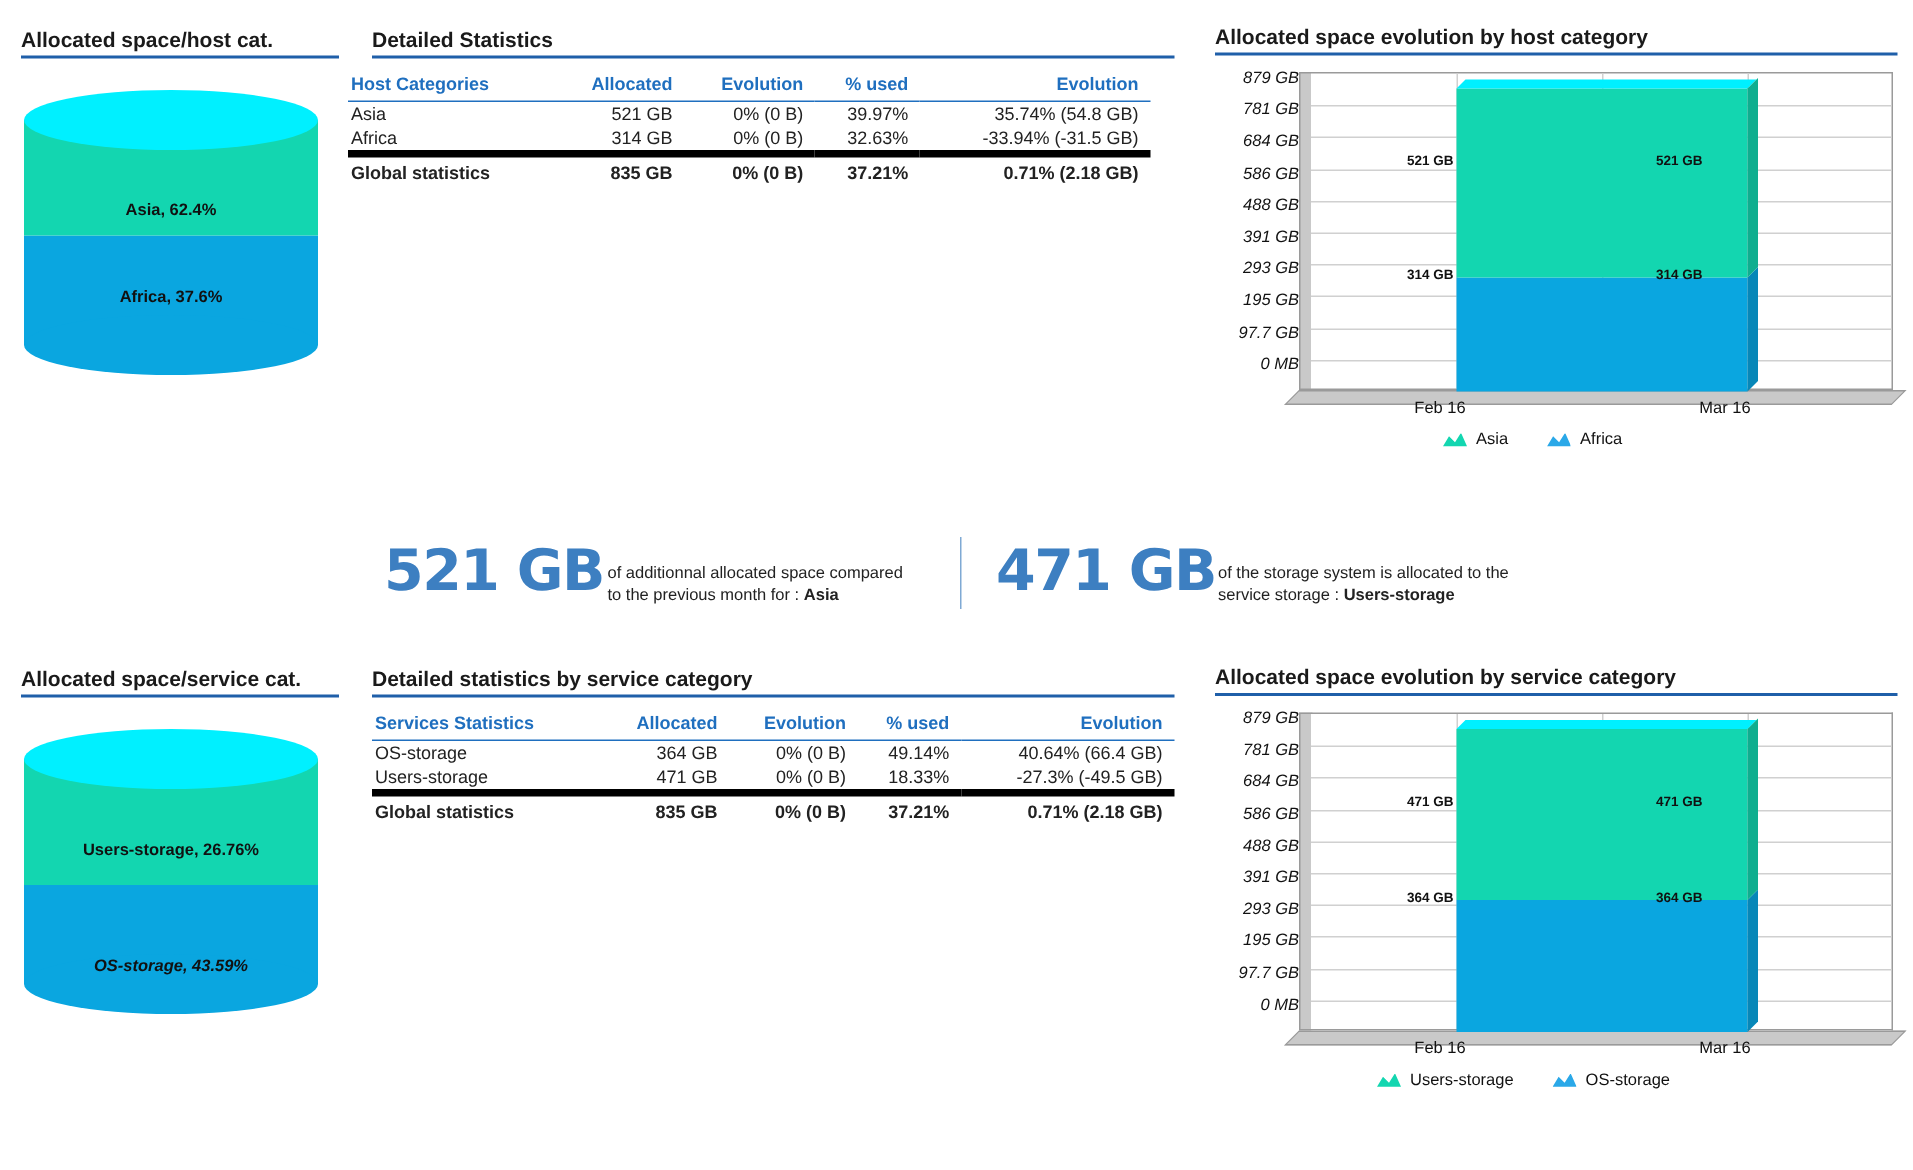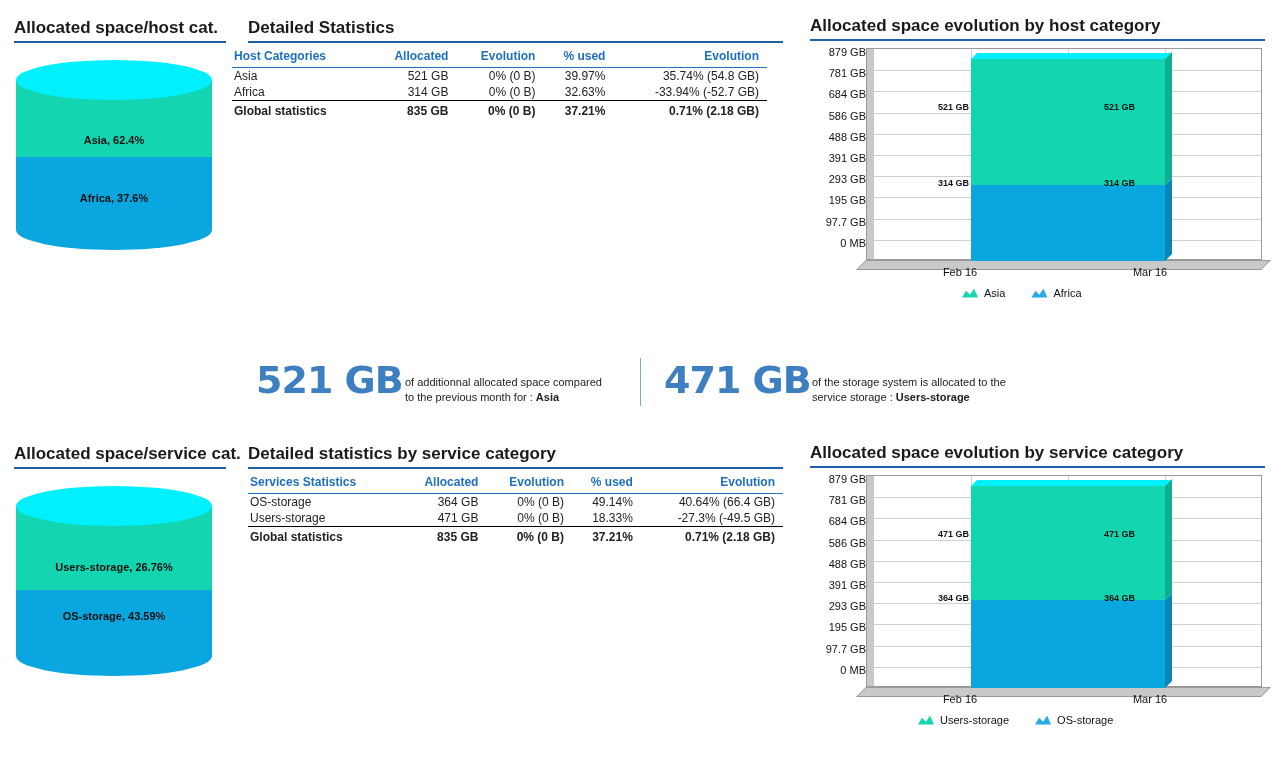--- a/index.html
+++ b/index.html
@@ -7,21 +7,21 @@
     width:1275px;height:780px;
     background:#ffffff;
     font-family:"Liberation Sans", sans-serif;
     color:#222;
     position:relative;
     overflow:hidden;
   }
   .panel{position:absolute;}
 
   .section-title{
-    font-size:17px;font-weight:bold;color:#1a1a1a;
+    font-size:14px;font-weight:bold;color:#1a1a1a;
     padding-bottom:3px;border-bottom:2px solid #1f5fa9;
     white-space:nowrap;
   }
 
   
   .cyl-wrap{position:relative;width:200px;height:190px;}
   .cyl-seg{position:absolute;left:0;width:196px;}
   .cyl-seg .side{position:absolute;left:0;top:0;width:100%;height:100%;}
   .cyl-top{
     position:absolute;left:0;width:196px;height:40px;border-radius:50%;
@@ -39,25 +39,25 @@
   table.stats th{
     color:#1f6fbf;font-weight:bold;font-size:12px;
     padding:3px 8px 4px 2px;border-bottom:1px solid #1f6fbf;
     text-align:right;white-space:nowrap;
   }
   table.stats th.first{text-align:left;padding-left:2px;}
   table.stats td{
     padding:1px 8px 1px 2px;text-align:right;white-space:nowrap;color:#222;
   }
   table.stats td.first{text-align:left;}
-  table.stats tr.total td{font-weight:bold;border-top:1px solid #000000;padding-top:3px;}
+  table.stats tr.total td{font-weight:bold;border-top:5px solid #000000;padding-top:3px;}
 
   
   .chart{position:relative;width:455px;height:250px;}
-  .ax-labels{position:absolute;left:0;top:0;width:60px;}
+  .ax-labels{position:absolute;left:0;top:0;width:60px;font-style:italic;}
   .ax-label{
     font-size:11px;text-align:right;color:#111;height:21.2px;line-height:21.2px;
     padding-right:4px;
   }
   .plot{
     position:absolute;left:64px;top:6px;width:388px;height:212px;
     background:#ffffff;border:1px solid #9a9a9a;border-left:none;
     box-sizing:border-box;
   }
   .plot .grid-h{position:absolute;left:0;width:100%;border-top:1px solid #d0d0d0;}
@@ -147,21 +147,21 @@
         <td>521 GB</td>
         <td>0% (0 B)</td>
         <td>39.97%</td>
         <td>35.74% (54.8 GB)</td>
       </tr>
       <tr>
         <td class="first">Africa</td>
         <td>314 GB</td>
         <td>0% (0 B)</td>
         <td>32.63%</td>
-        <td>-33.94% (-52.7 GB)</td>
+        <td>-33.94% (-31.5 GB)</td>
       </tr>
       <tr class="total">
         <td class="first">Global statistics</td>
         <td>835 GB</td>
         <td>0% (0 B)</td>
         <td>37.21%</td>
         <td>0.71% (2.18 GB)</td>
       </tr>
     </tbody>
   </table>
@@ -266,21 +266,21 @@
 <div class="panel" style="left:16px;top:488px;">
   <div class="cyl-wrap">
     <div class="cyl-seg" style="top:102px;height:66px;">
       <div class="side" style="background:#0aa6e0;"></div>
       <div class="cyl-bottom-cap" style="bottom:-20px;background:#0aa6e0;"></div>
     </div>
     <div class="cyl-seg" style="top:18px;height:84px;">
       <div class="side" style="background:#13d6b0;"></div>
       <div class="cyl-top" style="top:-20px;background:#00f0ff;"></div>
     </div>
-    <div class="cyl-label" style="top:122px;">OS-storage, 43.59%</div>
+    <div class="cyl-label" style="top:150px;font-style:italic;">OS-storage, 43.59%</div>
     <div class="cyl-label" style="top:73px;">Users-storage, 26.76%</div>
   </div>
 </div>
 
 <div class="panel" style="left:248px;top:444px;width:535px;">
   <div class="section-title">Detailed statistics by service category</div>
 </div>
 
 <div class="panel" style="left:248px;top:472px;width:535px;">
   <table class="stats" style="width:535px;">

